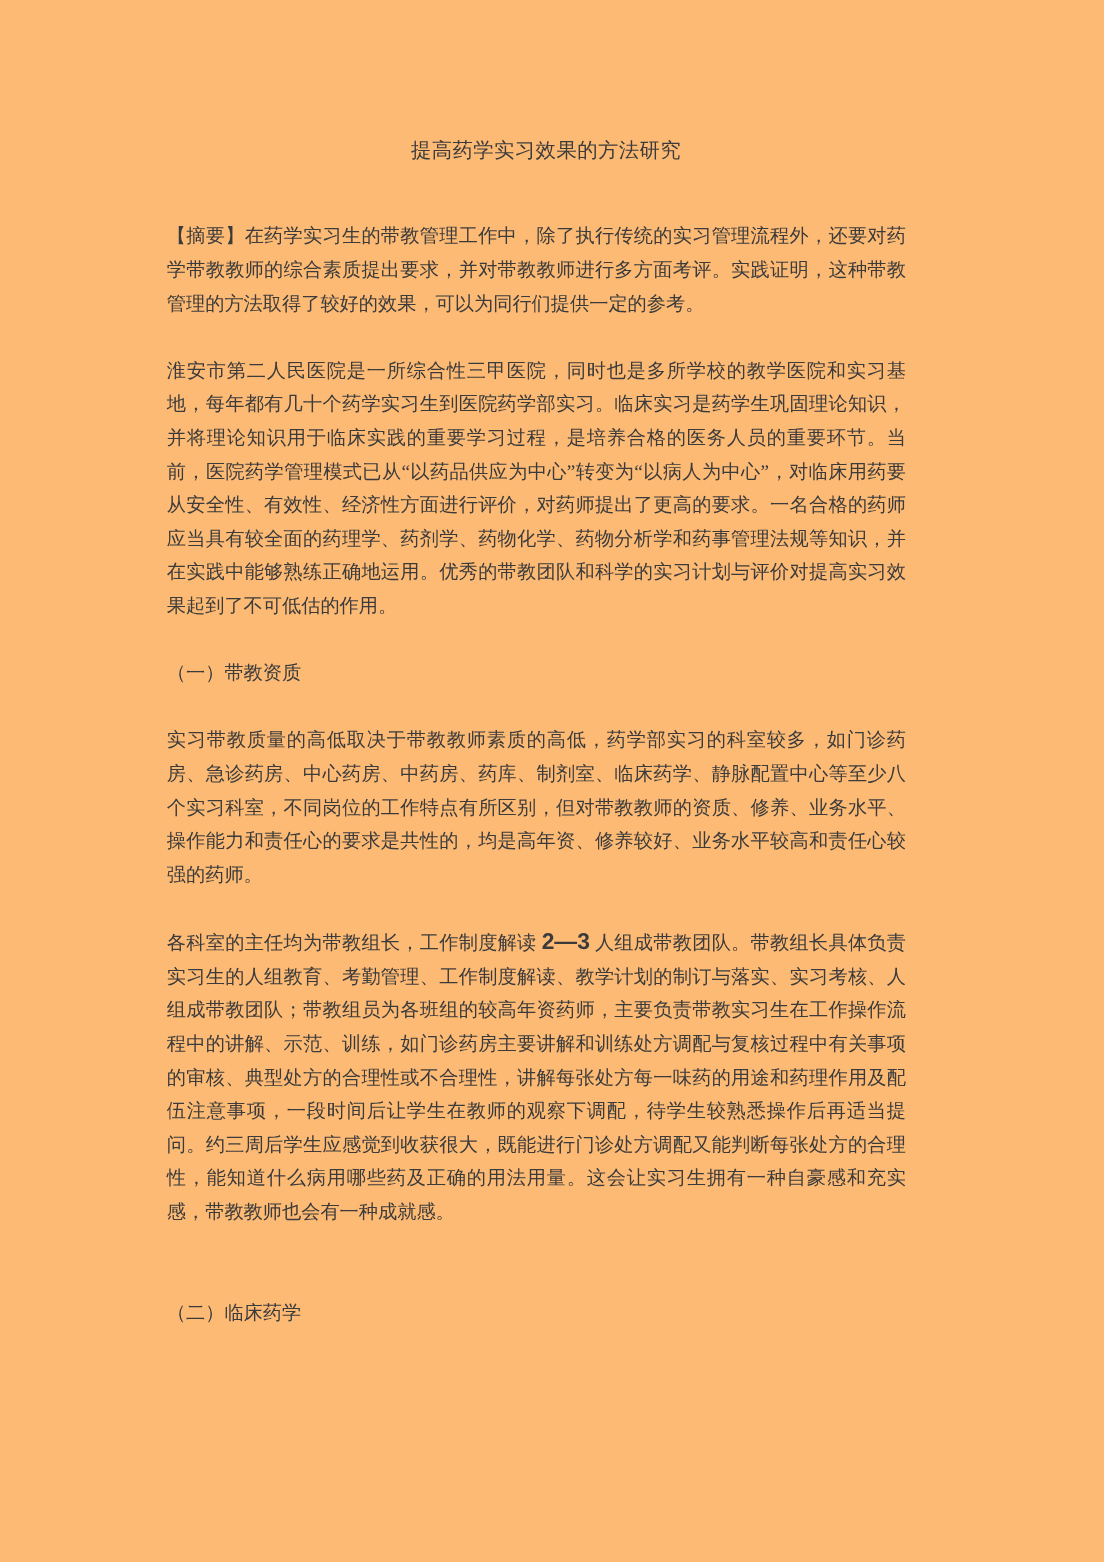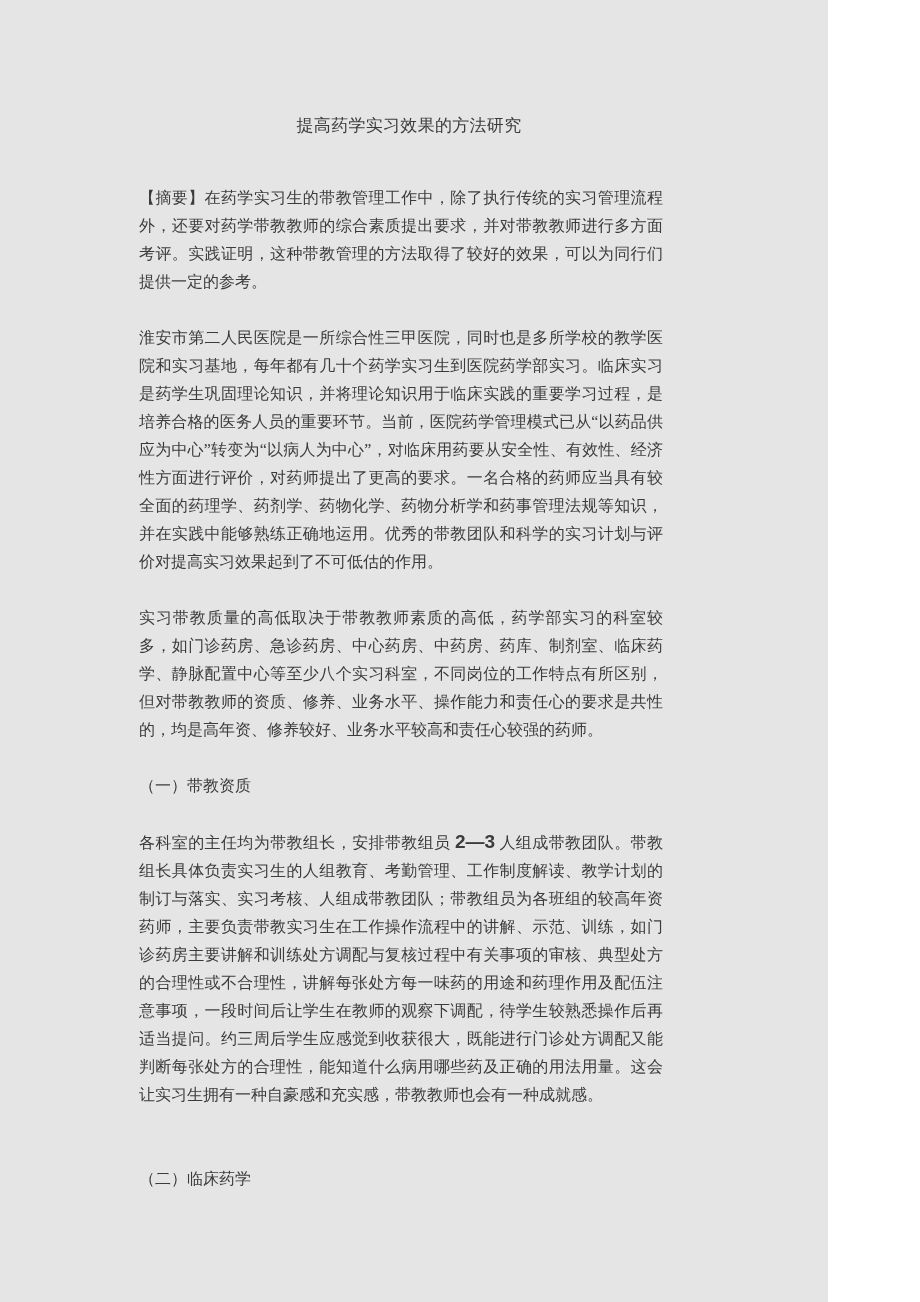--- a/index.html
+++ b/index.html
@@ -9,25 +9,25 @@
   body {
     width: 920px;
     height: 1302px;
     background: #ffffff;
     font-family: "Liberation Serif", "DejaVu Serif", serif;
     color: #3b3b3b;
   }
   .page {
     position: relative;
     box-sizing: border-box;
-    width: 828px;
+    width: 920px;
     height: 1302px;
     padding: 112px 149px 0 139px;
     overflow: hidden;
-    background: #e5e5e5;
+    background: #fdba74;
   }
   .doc-title {
     margin: 0;
     font-size: 17px;
     font-weight: 400;
     line-height: 28px;
     text-align: center;
     letter-spacing: 0.3px;
   }
   .para {
@@ -56,22 +56,22 @@
 
 <div class="page">
 
   <h1 class="doc-title">提高药学实习效果的方法研究</h1>
 
   <p class="para abstract">【摘要】在药学实习生的带教管理工作中，除了执行传统的实习管理流程外，还要对药学带教教师的综合素质提出要求，并对带教教师进行多方面考评。实践证明，这种带教管理的方法取得了较好的效果，可以为同行们提供一定的参考。</p>
 
   <p class="para">淮安市第二人民医院是一所综合性三甲医院，同时也是多所学校的教学医院和实习基地，每年都有几十个药学实习生到医院药学部实习。临床实习是药学生巩固理论知识，并将理论知识用于临床实践的重要学习过程，是培养合格的医务人员的重要环节。当前，医院药学管理模式已从“以药品供应为中心”转变为“以病人为中心”，对临床用药要从安全性、有效性、经济性方面进行评价，对药师提出了更高的要求。一名合格的药师应当具有较全面的药理学、药剂学、药物化学、药物分析学和药事管理法规等知识，并在实践中能够熟练正确地运用。优秀的带教团队和科学的实习计划与评价对提高实习效果起到了不可低估的作用。</p>
 
 
+  <p class="para">（一）带教资质</p>
+
   <p class="para">实习带教质量的高低取决于带教教师素质的高低，药学部实习的科室较多，如门诊药房、急诊药房、中心药房、中药房、药库、制剂室、临床药学、静脉配置中心等至少八个实习科室，不同岗位的工作特点有所区别，但对带教教师的资质、修养、业务水平、操作能力和责任心的要求是共性的，均是高年资、修养较好、业务水平较高和责任心较强的药师。</p>
 
-  <p class="para">（一）带教资质</p>
-
-  <p class="para"><span>各科室的主任均为带教组长，安排带教组员 </span><span class="num">2—3</span><span> 人组成带教团队。带教组长具体负责实习生的人组教育、考勤管理、工作制度解读、教学计划的制订与落实、实习考核、人组成带教团队；带教组员为各班组的较高年资药师，主要负责带教实习生在工作操作流程中的讲解、示范、训练，如门诊药房主要讲解和训练处方调配与复核过程中有关事项的审核、典型处方的合理性或不合理性，讲解每张处方每一味药的用途和药理作用及配伍注意事项，一段时间后让学生在教师的观察下调配，待学生较熟悉操作后再适当提问。约三周后学生应感觉到收获很大，既能进行门诊处方调配又能判断每张处方的合理性，能知道什么病用哪些药及正确的用法用量。这会让实习生拥有一种自豪感和充实感，带教教师也会有一种成就感。</span></p>
+  <p class="para"><span>各科室的主任均为带教组长，工作制度解读 </span><span class="num">2—3</span><span> 人组成带教团队。带教组长具体负责实习生的人组教育、考勤管理、工作制度解读、教学计划的制订与落实、实习考核、人组成带教团队；带教组员为各班组的较高年资药师，主要负责带教实习生在工作操作流程中的讲解、示范、训练，如门诊药房主要讲解和训练处方调配与复核过程中有关事项的审核、典型处方的合理性或不合理性，讲解每张处方每一味药的用途和药理作用及配伍注意事项，一段时间后让学生在教师的观察下调配，待学生较熟悉操作后再适当提问。约三周后学生应感觉到收获很大，既能进行门诊处方调配又能判断每张处方的合理性，能知道什么病用哪些药及正确的用法用量。这会让实习生拥有一种自豪感和充实感，带教教师也会有一种成就感。</span></p>
 
   <p class="para gap-large">（二）临床药学</p>
 
 
 </div>
 
 </body></html>

